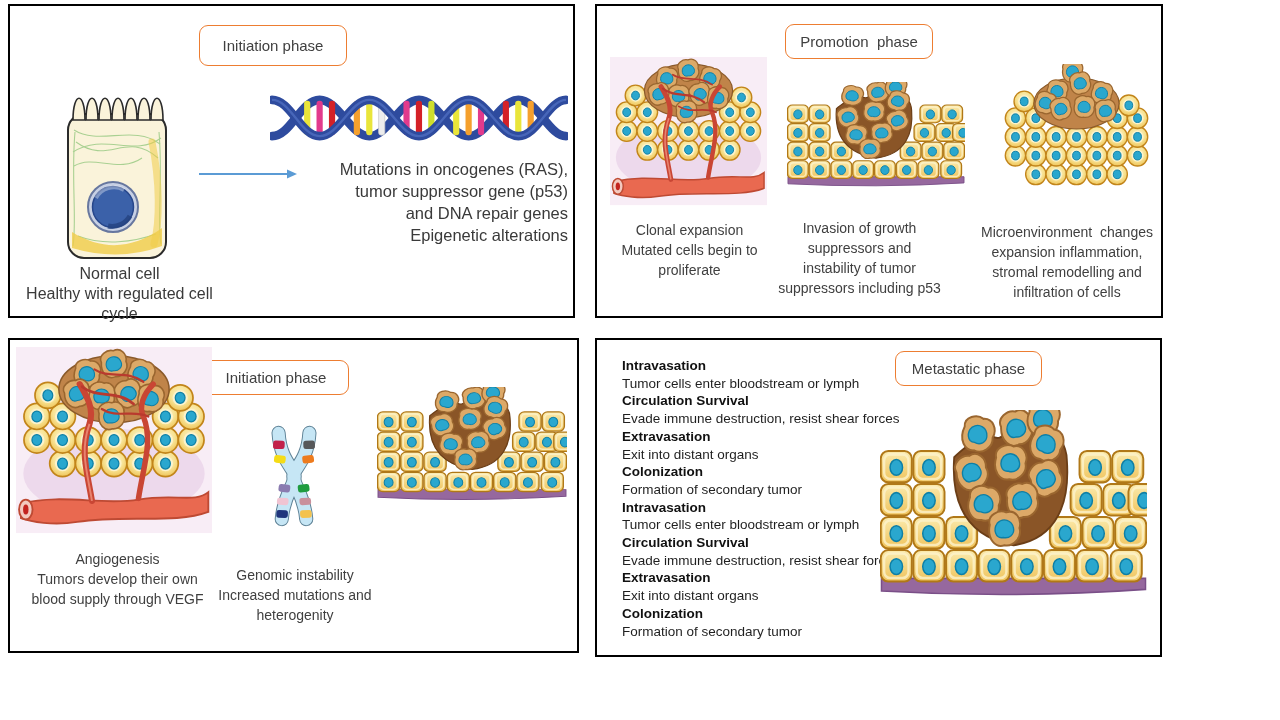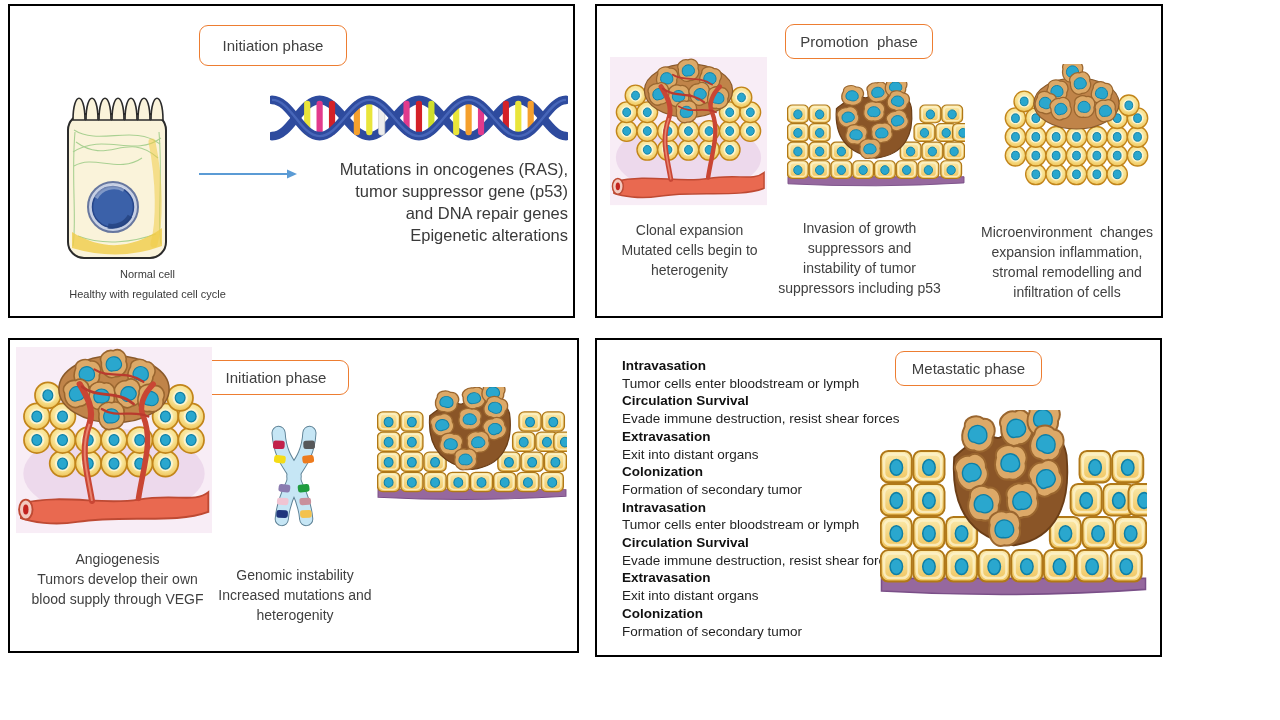--- a/index.html
+++ b/index.html
@@ -5,21 +5,21 @@
   html,body{margin:0;padding:0;background:#fff;}
   #canvas{position:relative;width:1280px;height:720px;background:#fff;overflow:hidden;
           font-family:"Liberation Sans",sans-serif;color:#3f3f3f;}
   .abs{position:absolute;}
   .panel{position:absolute;border:2px solid #000;background:#fff;box-sizing:border-box;}
   .phase-box{position:absolute;border:1.6px solid #ED7D31;border-radius:9px;background:#fff;
              display:flex;align-items:center;justify-content:center;box-sizing:border-box;}
   .phase-box span{font-size:15px;color:#404040;white-space:pre;}
   .caption{position:absolute;white-space:pre-wrap;text-align:center;font-size:14px;line-height:20px;color:#3f3f3f;}
   .mutation{position:absolute;white-space:pre-wrap;text-align:right;font-size:16.5px;line-height:22px;color:#3a3a3a;}
-  .cellcap{position:absolute;white-space:pre-wrap;text-align:center;font-size:11px;line-height:20px;color:#3a3a3a;margin-left:28px;}
+  .cellcap{position:absolute;white-space:pre-wrap;text-align:center;font-size:16px;line-height:20px;color:#3a3a3a;}
   .steps{position:absolute;font-size:13.5px;line-height:17.7px;color:#1f1f1f;}
   .steps .term{font-weight:700;color:#111;white-space:nowrap;}
   .steps .desc{white-space:nowrap;}
   svg{display:block;}
 </style>
 </head>
 <body>
 
 <svg width="0" height="0" style="position:absolute" aria-hidden="true">
   <defs>
@@ -247,21 +247,21 @@
       </svg>
     <svg class="abs" style="left:190px;top:76px;" width="178" height="108">
         <use href="#epi"></use>
       </svg>
     <svg class="abs" style="left:402px;top:58px;" width="155" height="132">
         <use href="#mound-plain"></use>
       </svg>
 
     <div class="caption" style="left:10px;top:214px;width:165px;">Clonal expansion
 Mutated cells begin to
-heterogenity</div>
+proliferate</div>
     <div class="caption" style="left:175px;top:212px;width:175px;">Invasion of growth
 suppressors and
 instability of tumor
 suppressors including p53</div>
     <div class="caption" style="left:378px;top:216px;width:184px;">Microenvironment  changes
 expansion inflammation,
 stromal remodelling and
 infiltration of cells</div>
   </div>
 

